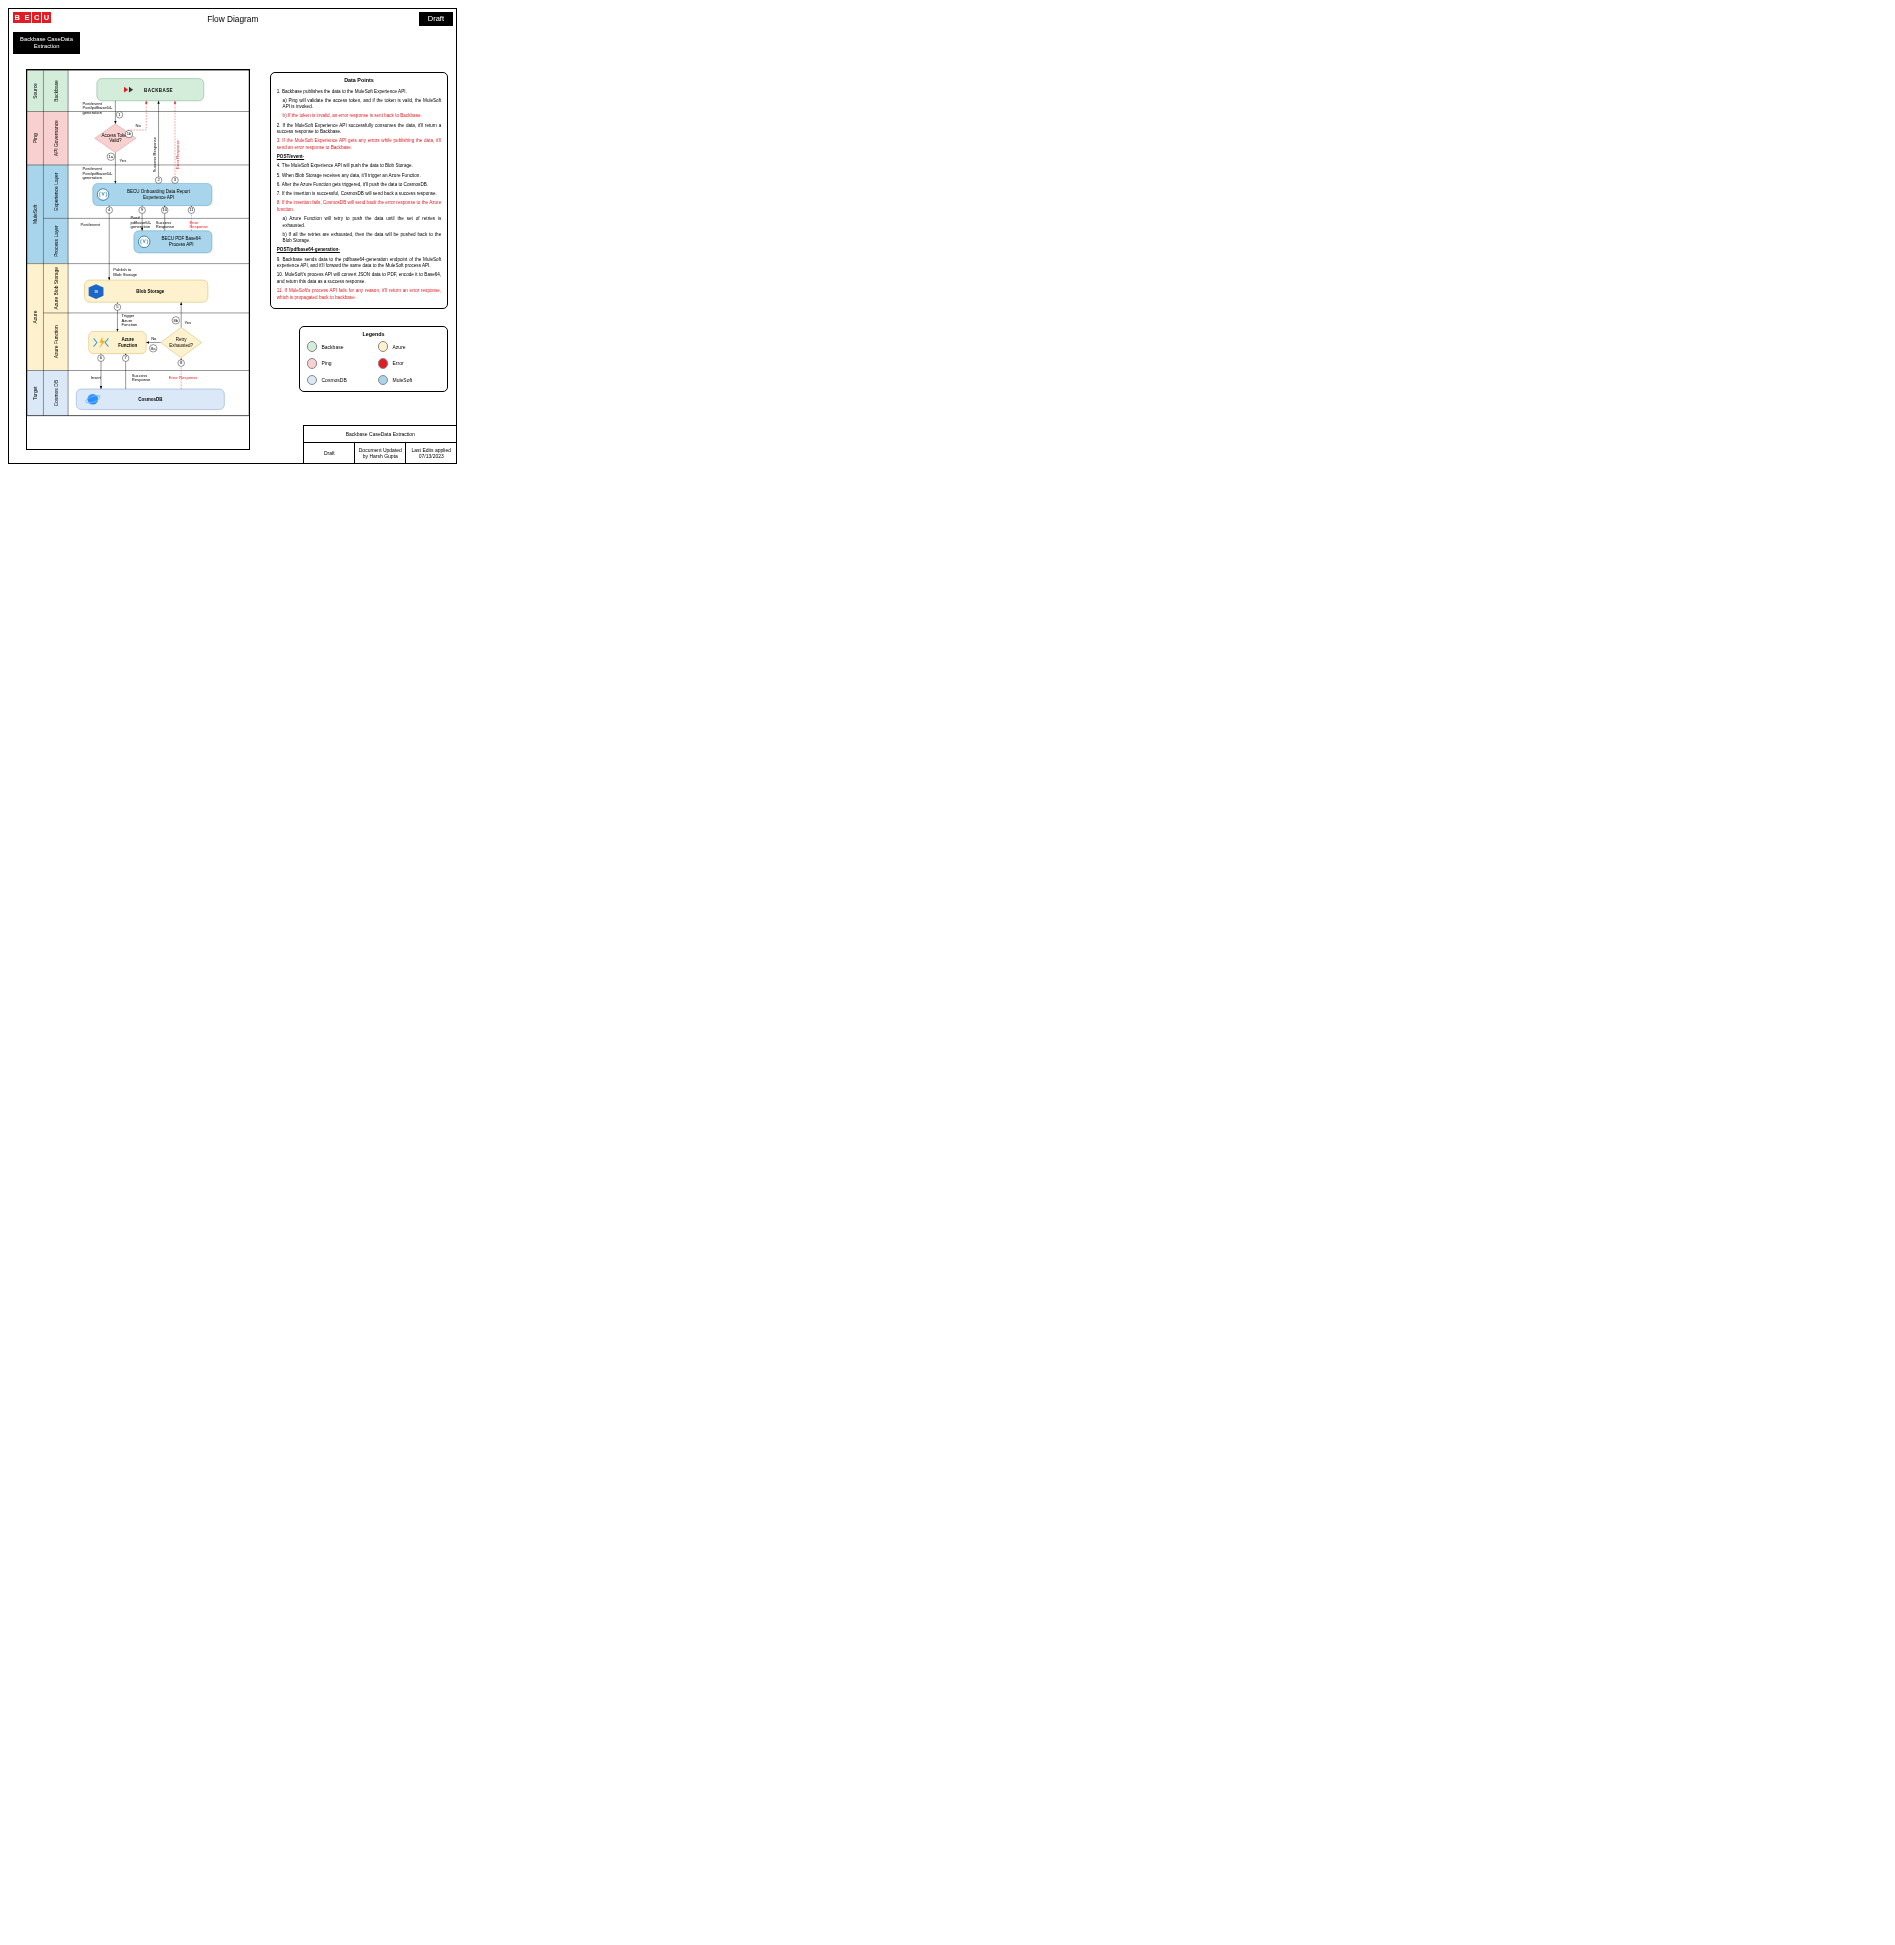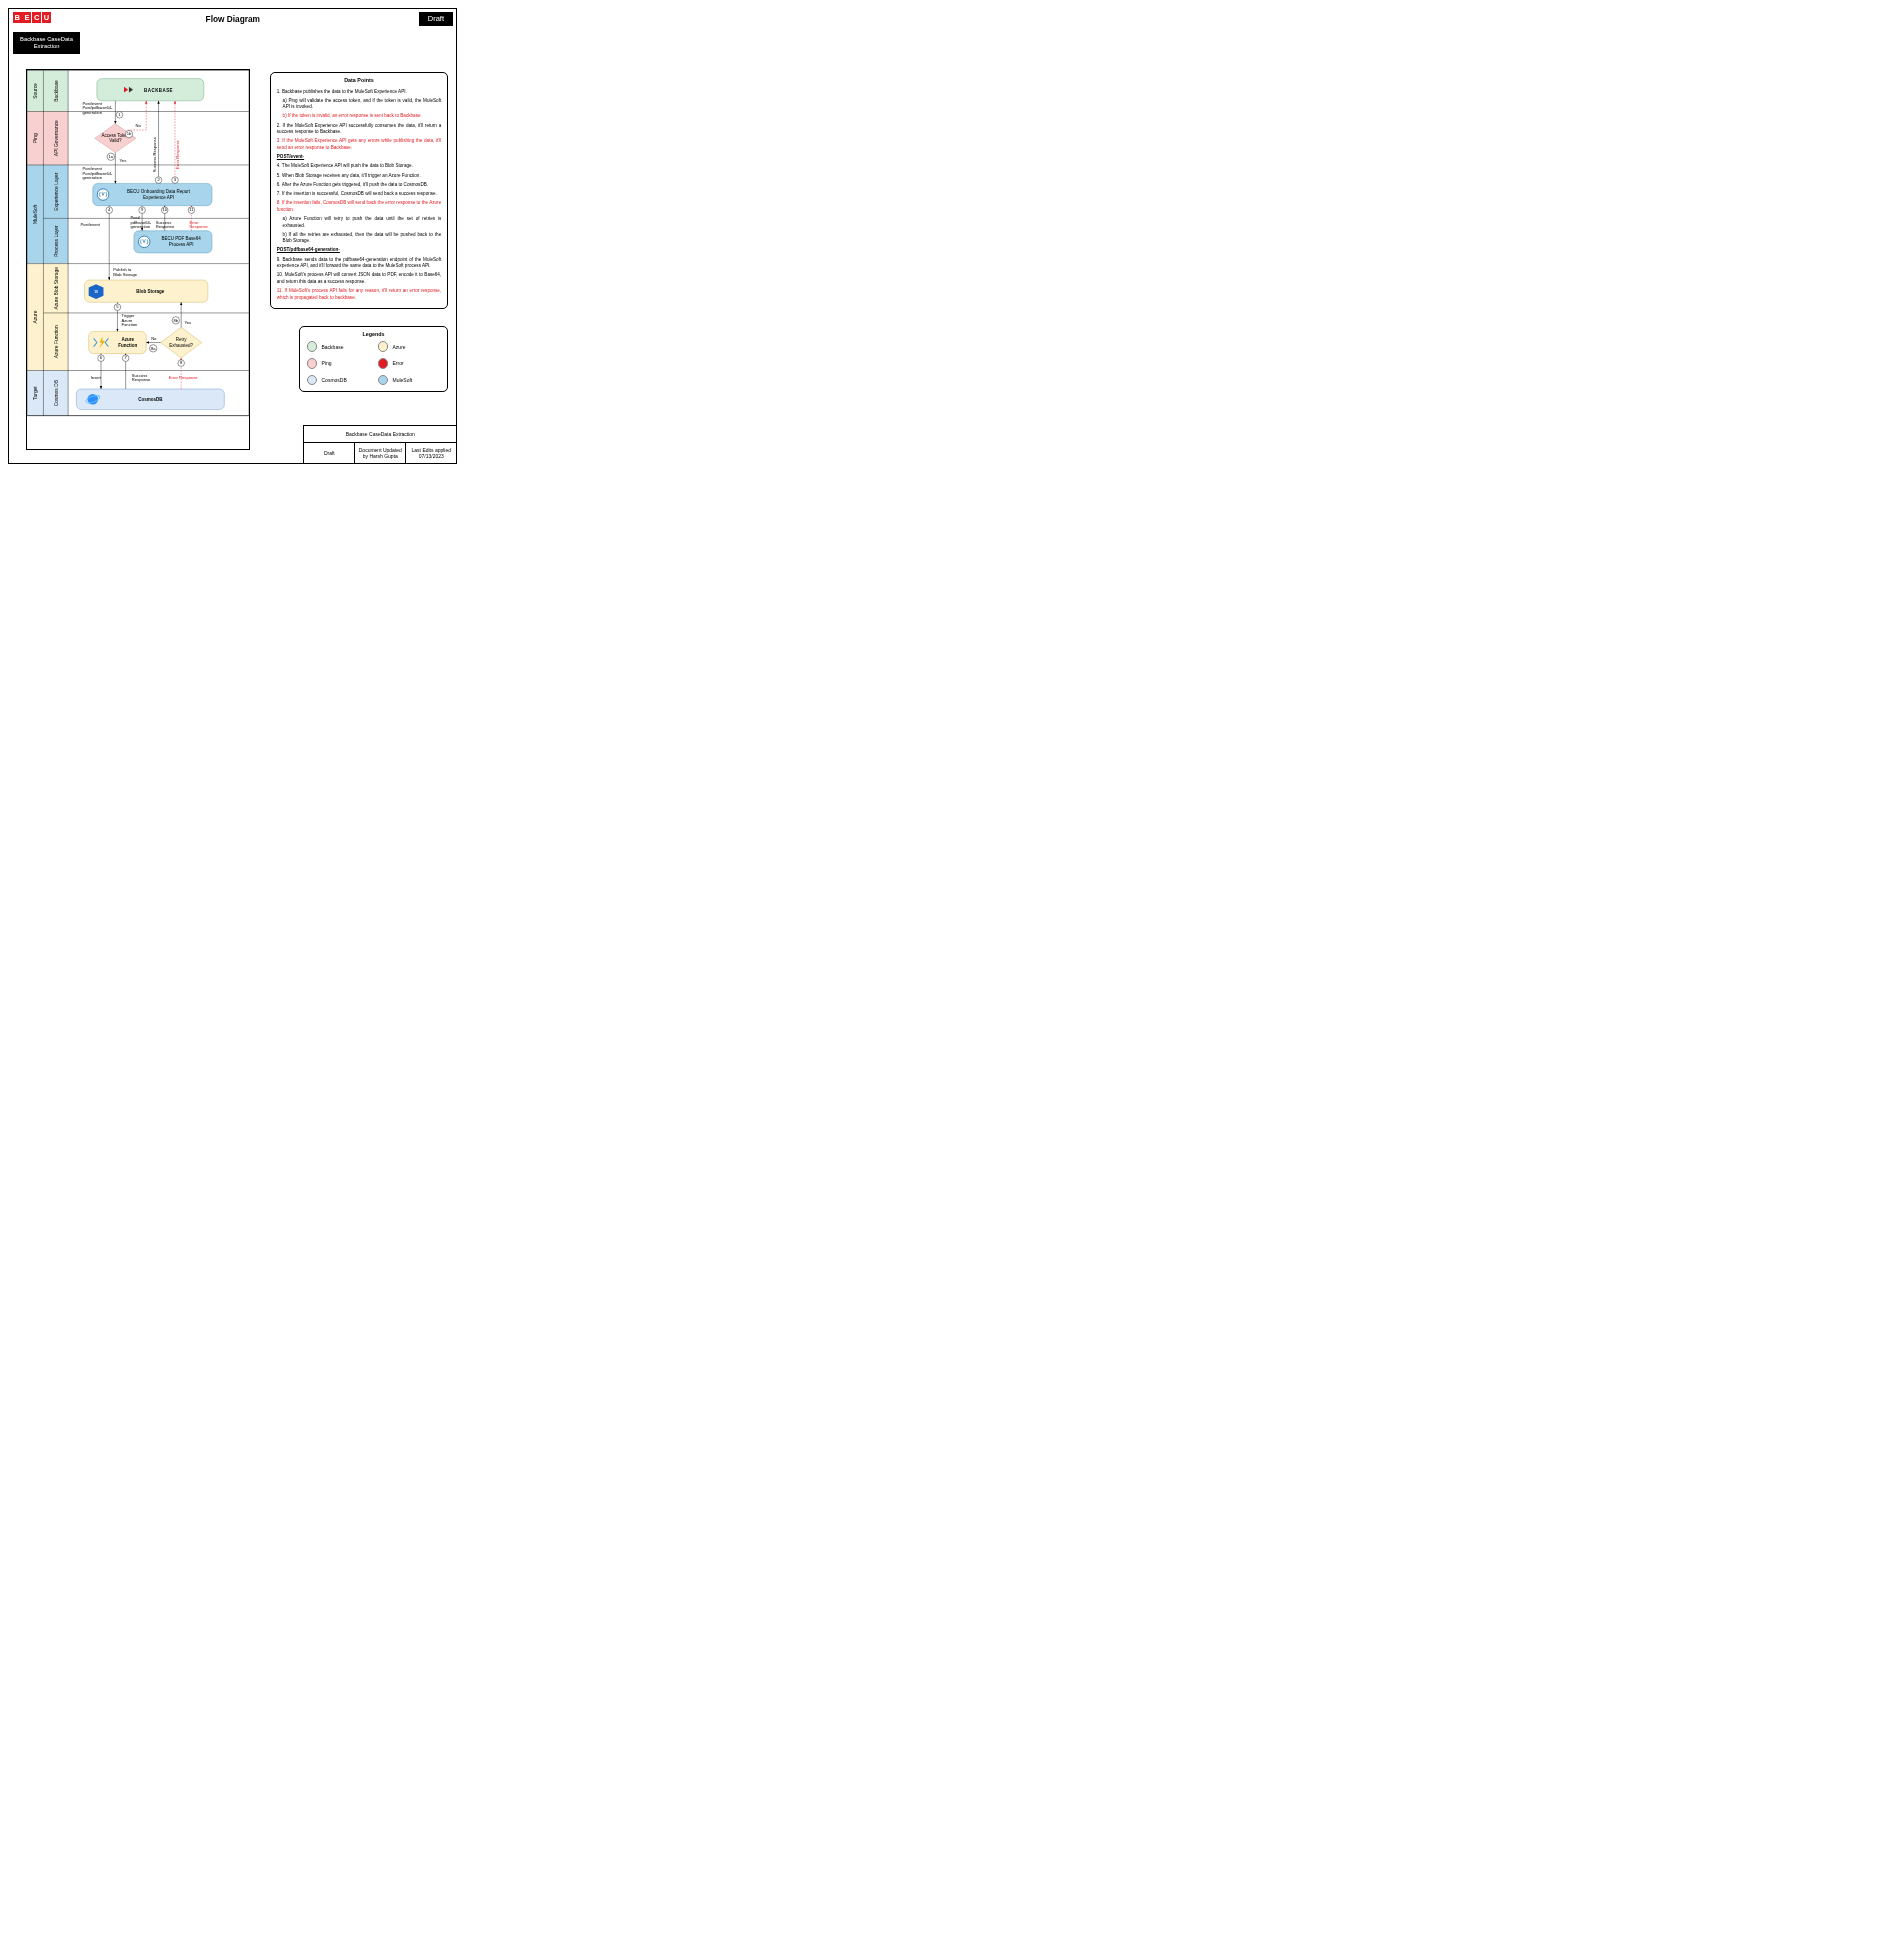--- a/index.html
+++ b/index.html
@@ -34,21 +34,21 @@
     font-weight: bold;
     font-size: 7.5px;
     display: flex;
     align-items: center;
     justify-content: center;
   }
   .title {
     position: absolute;
     left: 0; right: 0; top: 5px;
     text-align: center;
-    font-weight: bold;
+    font-weight: normal;
     font-size: 8.3px;
   }
   .draft-badge {
     position: absolute;
     right: 3.3px; top: 2.5px;
     background: #000;
     color: #fff;
     padding: 2.5px 9px;
     font-size: 7.5px;
   }

